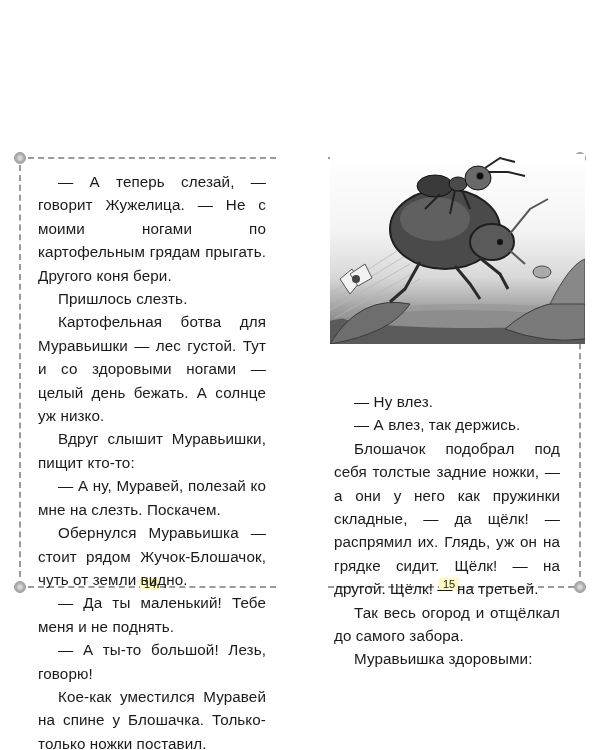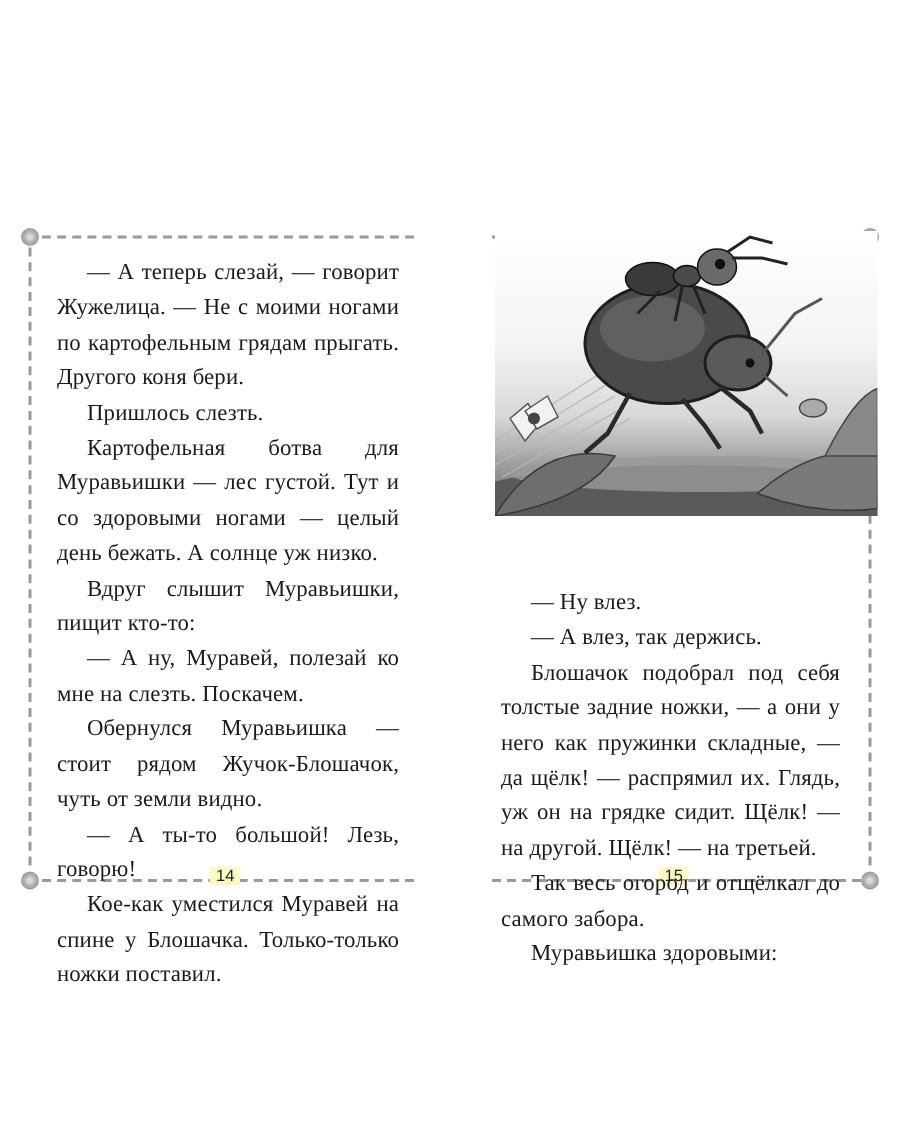--- a/index.html
+++ b/index.html
@@ -30,21 +30,21 @@
     }
 
     
     .page-text {
       position: absolute;
       font-size: 15.2px;
       line-height: 23.4px;
       text-align: justify;
       letter-spacing: 0.1px;
     }
-    .page-text p { margin: 0; text-indent: 20px; font-family: Liberation Serif, serif; }
+    .page-text p { margin: 0; text-indent: 20px; }
 
     .page-num {
       position: absolute;
       font-size: 11px;
       background: #fef9c3;
       padding: 0 4px;
       color: #222;
     }
 
     
@@ -68,20 +68,21 @@
     <div class="border-h" style="left:28px; top:586px; width:248px;"></div>
     <span class="page-num" style="left:140px; top:578px;">14</span>
 
     <div class="page-text" style="left:38px; top:170px; width:228px;">
       <p>— А теперь слезай, — говорит Жужелица. — Не с моими ногами по картофельным грядам прыгать. Другого коня бери.</p>
       <p>Пришлось слезть.</p>
       <p>Картофельная ботва для Муравьишки — лес густой. Тут и со здоровыми ногами — целый день бежать. А солнце уж низко.</p>
       <p>Вдруг слышит Муравьишки, пищит кто-то:</p>
       <p>— А ну, Муравей, полезай ко мне на слезть. Поскачем.</p>
       <p>Обернулся Муравьишка — стоит рядом Жучок-Блошачок, чуть от земли видно.</p>
+      <p>— Да ты маленький! Тебе меня и не поднять.</p>
       <p>— А ты-то большой! Лезь, говорю!</p>
       <p>Кое-как уместился Муравей на спине у Блошачка. Только-только ножки поставил.</p>
 
     </div>
   </div>
 
   <div>
     <div class="border-h" style="left:328px; top:157px; width:246px;"></div>
     <div class="ornament" style="left:574px; top:152px;"></div>
     <div class="border-v" style="left:579px; top:165px; height:412px;"></div>

